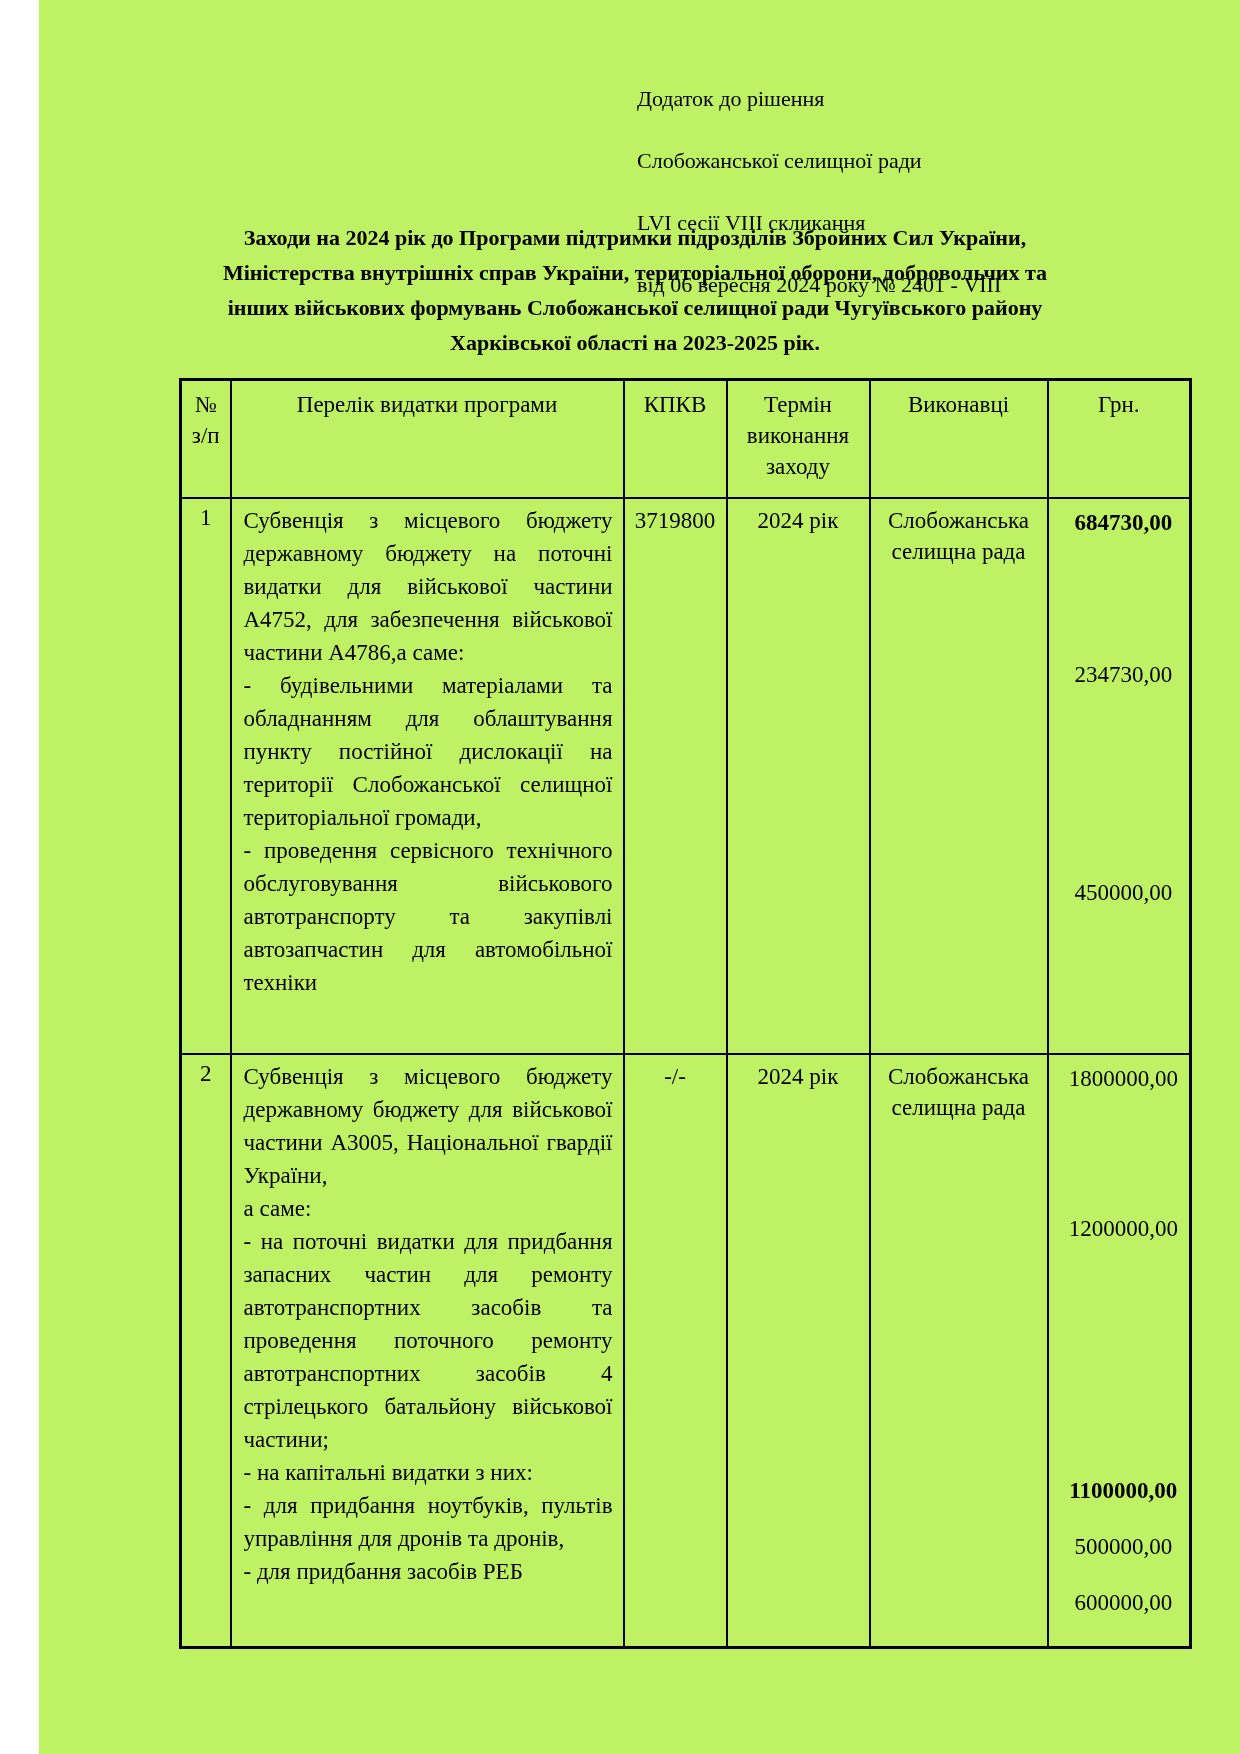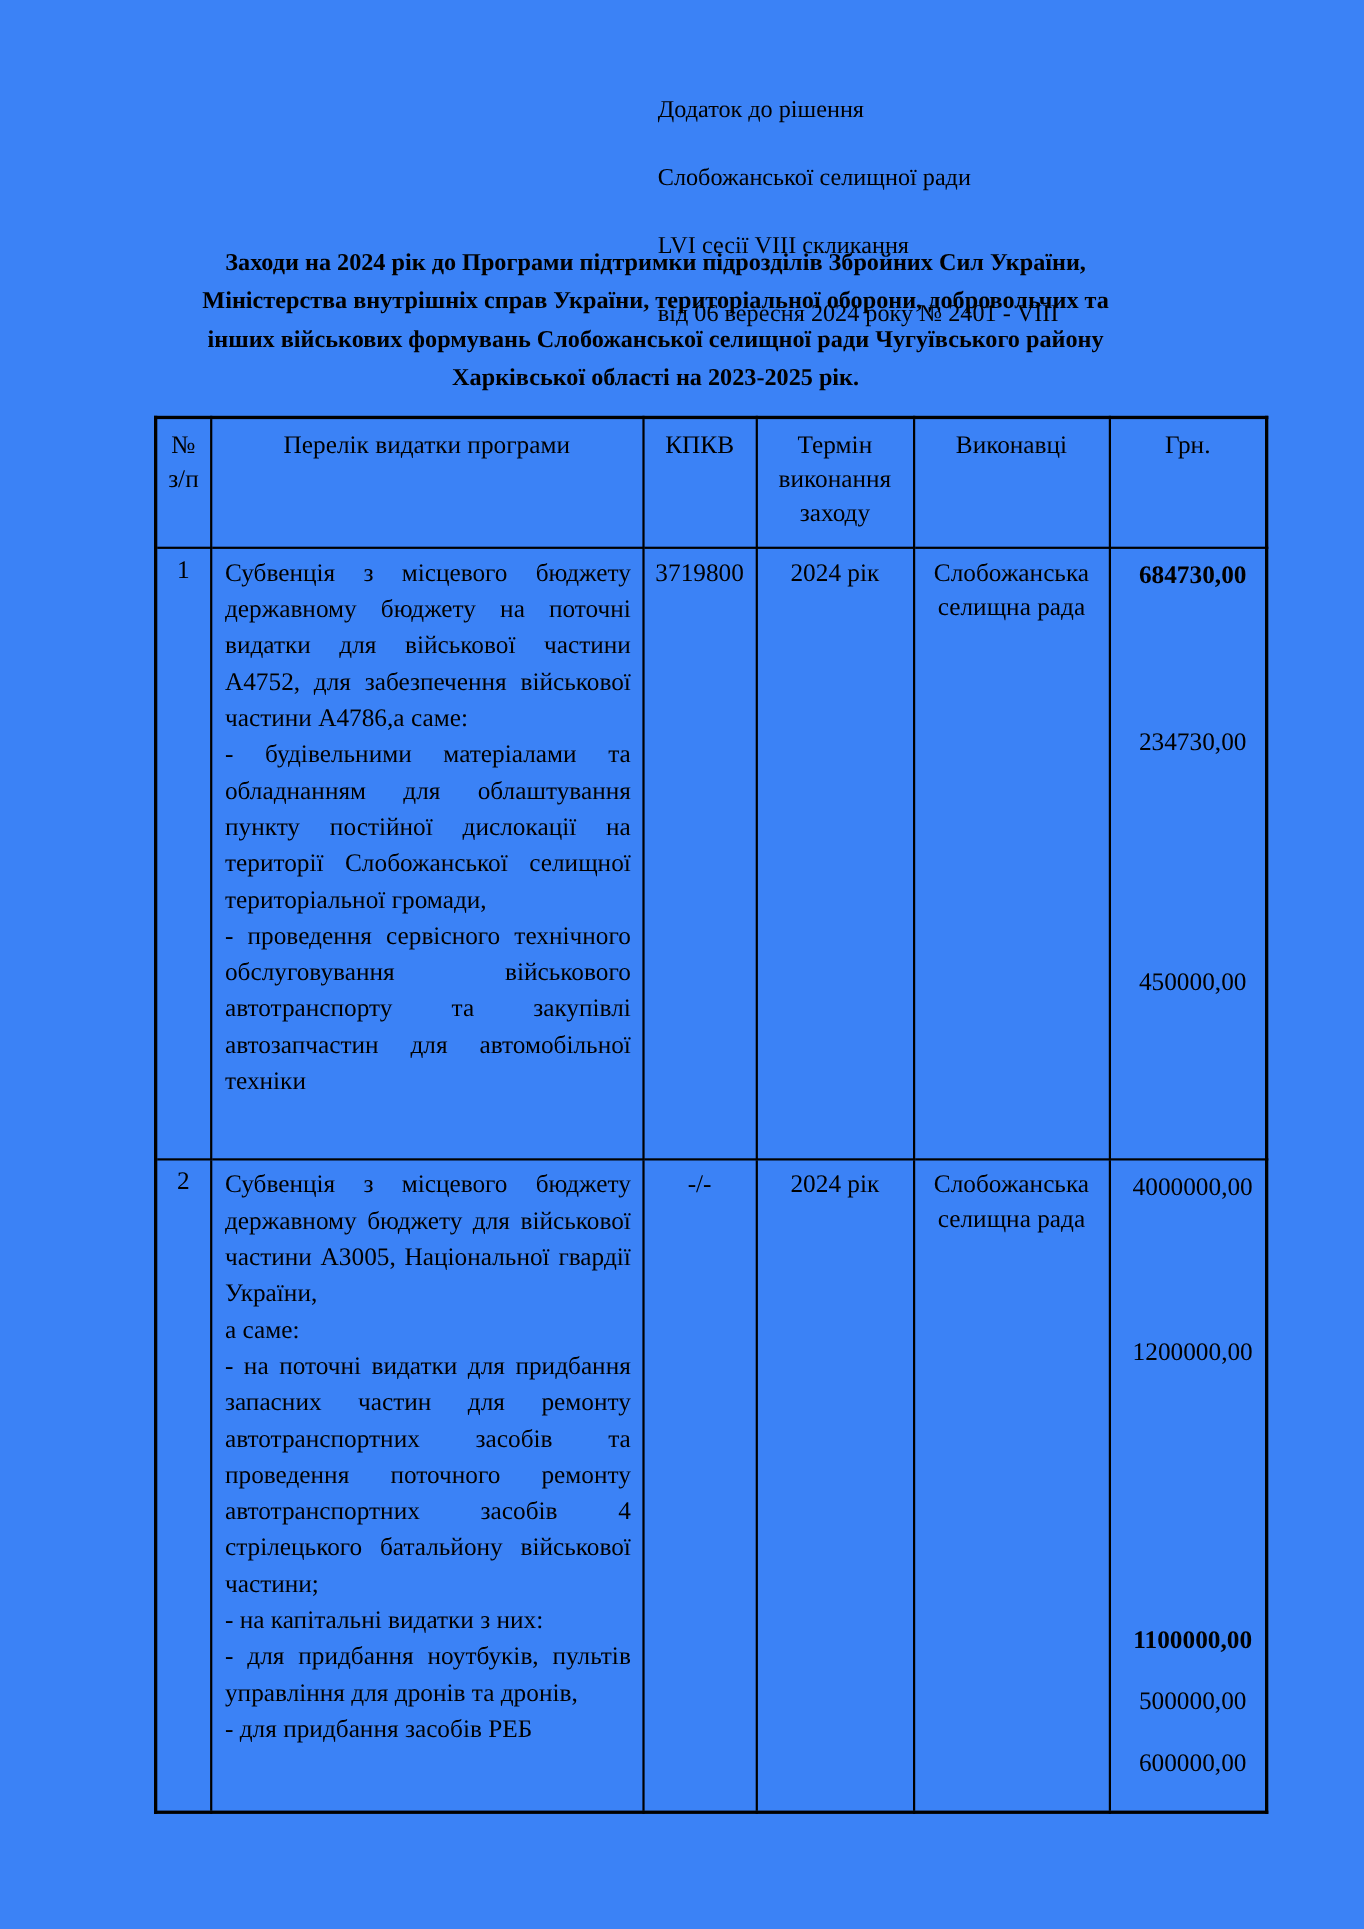--- a/index.html
+++ b/index.html
@@ -3,21 +3,21 @@
 <meta charset="utf-8">
 <style>
   html,body { margin:0; padding:0; }
   body {
     width:1240px; height:1754px;
     background:#ffffff;
     font-family:"Liberation Serif", "DejaVu Serif", serif;
     color:#000;
     position:relative;
   }
-  .page { position:absolute; inset:0; background:#3b82f6; }
+  .page { position:absolute; inset:0; background:#bef264;margin-left:39px; }
 
   .header-block {
     position:absolute; left:598px; top:52px;
     font-size:22px; line-height:31px;
     white-space:pre-line;
   }
 
   .doc-title {
     position:absolute; left:170px; top:220px; width:852px;
     font-size:22px; font-weight:bold; line-height:35px;
@@ -130,21 +130,21 @@
 - на поточні видатки для придбання запасних частин для ремонту автотранспортних засобів та проведення поточного ремонту автотранспортних засобів 4 стрілецького батальйону військової частини;
 - на капітальні видатки з них:
 - для придбання ноутбуків, пультів управління для дронів та дронів,
 - для придбання засобів РЕБ</div>
         </td>
         <td class="c-kpkv">-/-</td>
         <td class="c-term">2024 рік</td>
         <td class="c-exec">Слобожанська селищна рада</td>
         <td class="c-amt">
           <div class="amt-wrap h2">
-            <div class="amt" style="top:8px">4000000,00</div>
+            <div class="amt" style="top:8px">1800000,00</div>
             <div class="amt" style="top:158px">1200000,00</div>
             <div class="amt bold" style="top:420px">1100000,00</div>
             <div class="amt" style="top:476px">500000,00</div>
             <div class="amt" style="top:532px">600000,00</div>
           </div>
         </td>
       </tr>
     </tbody>
   </table>
 

